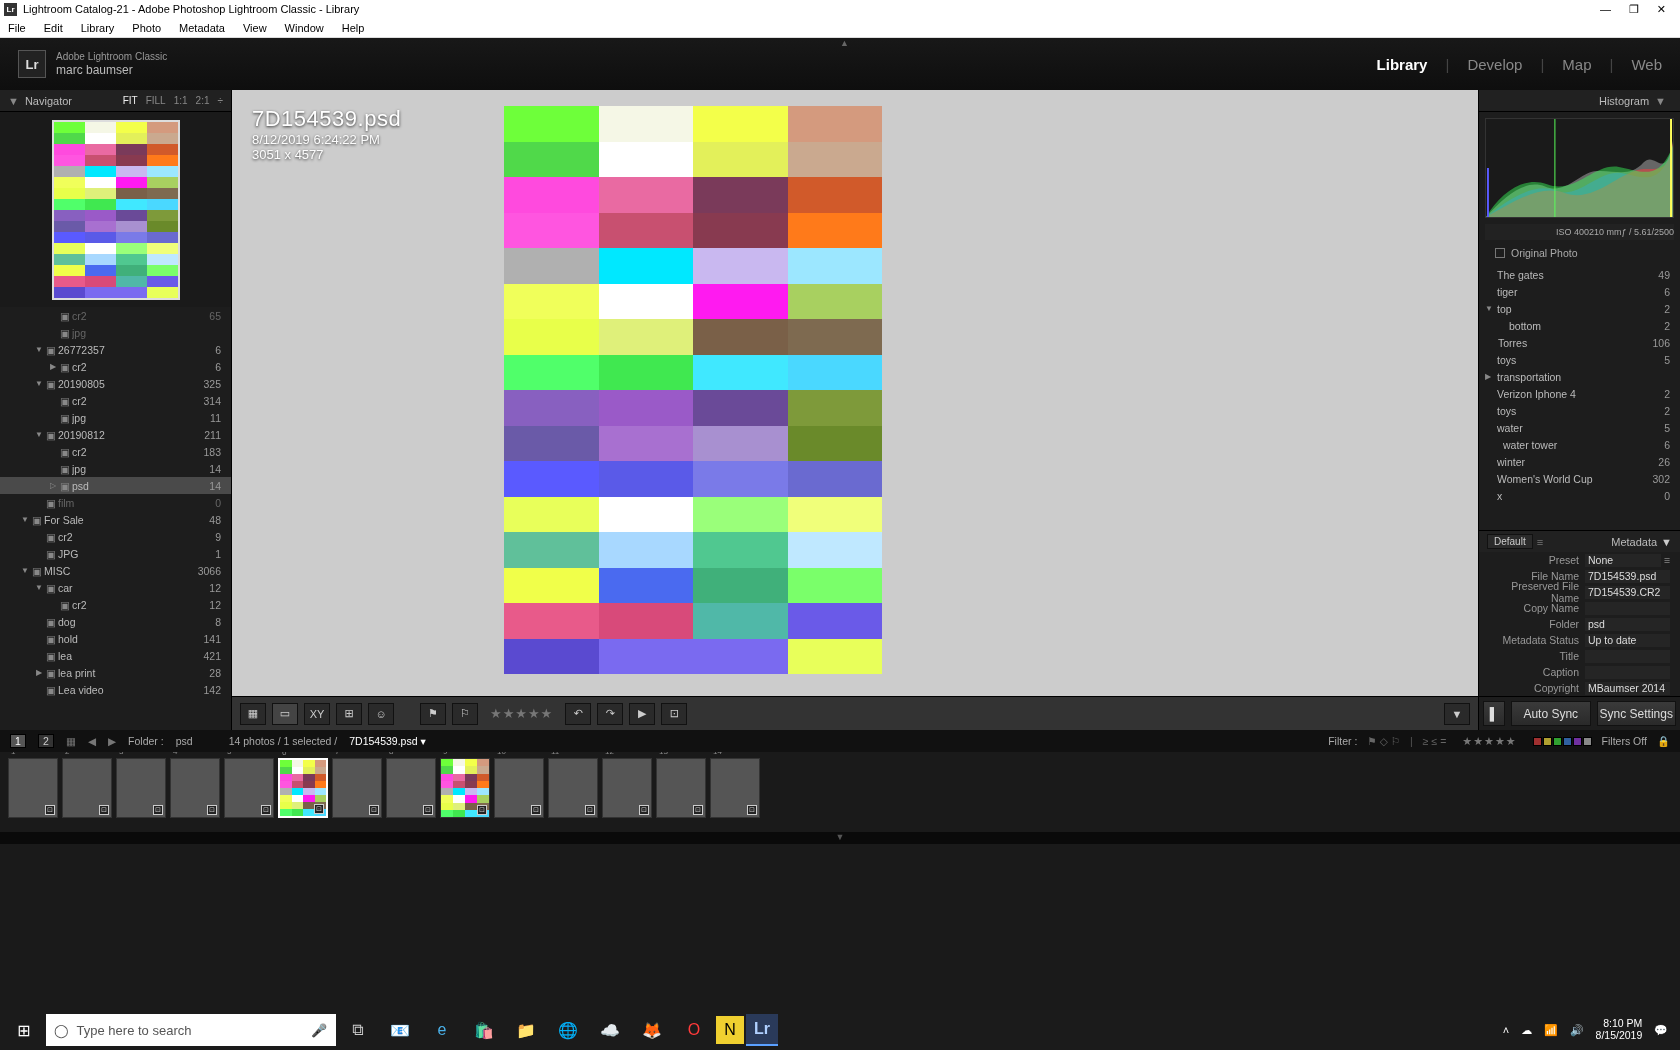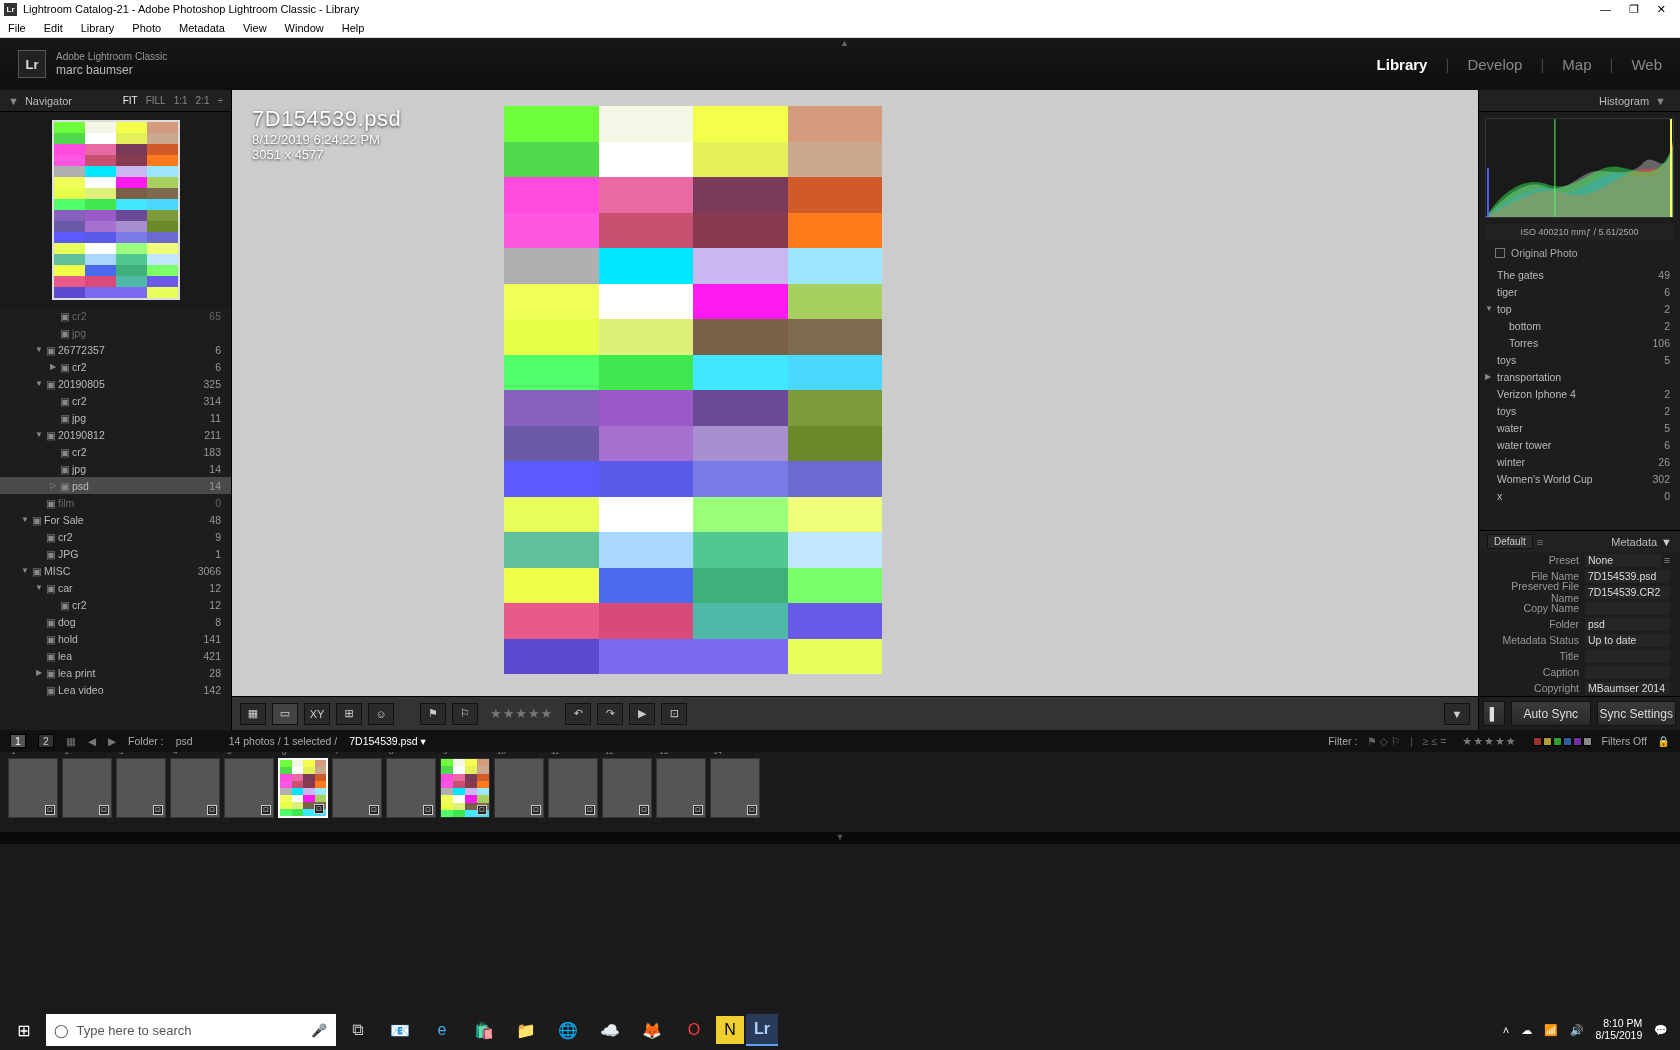--- a/index.html
+++ b/index.html
@@ -51,21 +51,21 @@
 .filmbar .pgbtn.on{background:#555;color:#fff}
 .filmbar .r{margin-left:auto;display:flex;align-items:center;gap:10px}
 .color-sw{display:flex;gap:1px}
 .color-sw span{width:9px;height:9px;border:1px solid #000}
 .filmstrip{height:80px;background:#1a1a1a;display:flex;gap:4px;padding:6px 8px;overflow:hidden}
 .thumb{width:50px;height:60px;background:#555;border:1px solid #333;position:relative;cursor:pointer}
 .thumb.sel{border:2px solid #fff;background:#c8c8c8}
 .thumb .badge{position:absolute;bottom:2px;right:2px;width:10px;height:10px;background:#222;border:1px solid #ccc;font-size:7px;color:#ccc;text-align:center}
 .thumb .n{position:absolute;top:-12px;left:2px;font-size:8px;color:#888}
 .histo{height:100px;background:#1a1a1a;position:relative;margin:6px;border:1px solid #333}
-.histo-meta{height:16px;background:#222;display:flex;justify-content:center;font-size:9px;color:#aaa;align-items:center;margin:0 6px}
+.histo-meta{height:16px;background:#222;display:flex;justify-content:flex-end;font-size:9px;color:#aaa;align-items:center;margin:0 6px}
 .orig{height:18px;display:flex;align-items:center;padding:0 10px;font-size:10.5px;color:#aaa;gap:6px;margin:4px 6px}
 .orig .cb{width:10px;height:10px;border:1px solid #777}
 .keywords{flex:1;overflow:hidden;font-size:10.5px}
 .krow{height:17px;display:flex;align-items:center;padding:0 10px 0 18px;color:#bbb}
 .krow .exp{width:10px;font-size:8px;color:#888;margin-left:-12px;margin-right:2px}
 .krow .name{flex:1}
 .krow .cnt{color:#999}
 .meta-hd{height:22px;background:#212121;display:flex;align-items:center;padding:0 8px;border-top:1px solid #000}
 .meta-hd .sel{background:#2a2a2a;padding:1px 6px;border:1px solid #111;font-size:10px;color:#ccc}
 .meta-hd .ttl{margin-left:auto;color:#bbb;margin-right:4px}
@@ -487,21 +487,21 @@
           <div class="krow" style="padding-left:18px">
             <span class="exp">▼</span>
             <span class="name">top</span>
             <span class="cnt">2</span>
           </div>
           <div class="krow" style="padding-left:30px">
             <span class="exp"></span>
             <span class="name">bottom</span>
             <span class="cnt">2</span>
           </div>
-          <div class="krow" style="padding-left:30px">
+          <div class="krow" style="padding-left:19px">
             <span class="exp"></span>
             <span class="name">Torres</span>
             <span class="cnt">106</span>
           </div>
           <div class="krow" style="padding-left:18px">
             <span class="exp"></span>
             <span class="name">toys</span>
             <span class="cnt">5</span>
           </div>
           <div class="krow" style="padding-left:18px">
@@ -517,21 +517,21 @@
           <div class="krow" style="padding-left:18px">
             <span class="exp"></span>
             <span class="name">toys</span>
             <span class="cnt">2</span>
           </div>
           <div class="krow" style="padding-left:18px">
             <span class="exp"></span>
             <span class="name">water</span>
             <span class="cnt">5</span>
           </div>
-          <div class="krow" style="padding-left:18px">
+          <div class="krow" style="padding-left:24px">
             <span class="exp"></span>
             <span class="name">water tower</span>
             <span class="cnt">6</span>
           </div>
           <div class="krow" style="padding-left:18px">
             <span class="exp"></span>
             <span class="name">winter</span>
             <span class="cnt">26</span>
           </div>
           <div class="krow" style="padding-left:18px">

